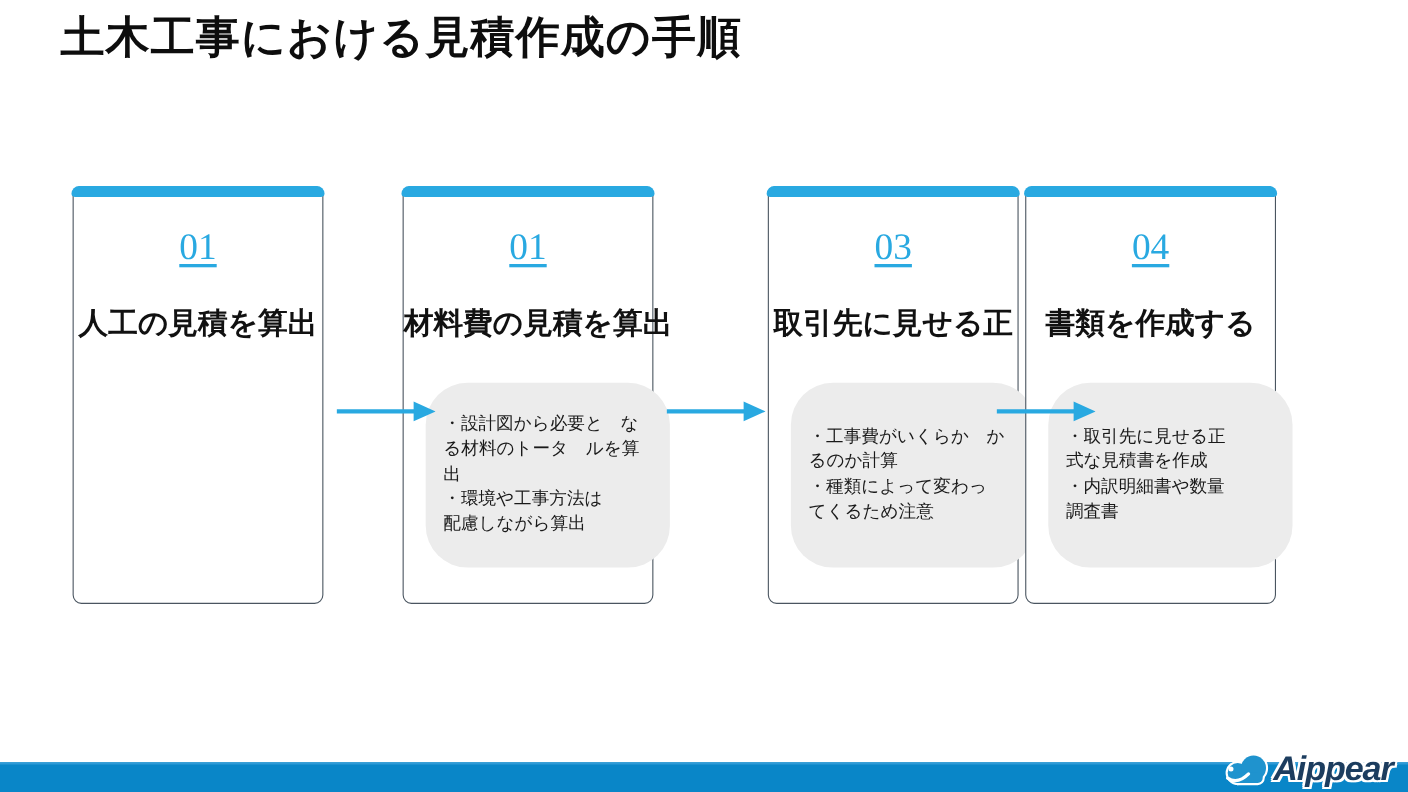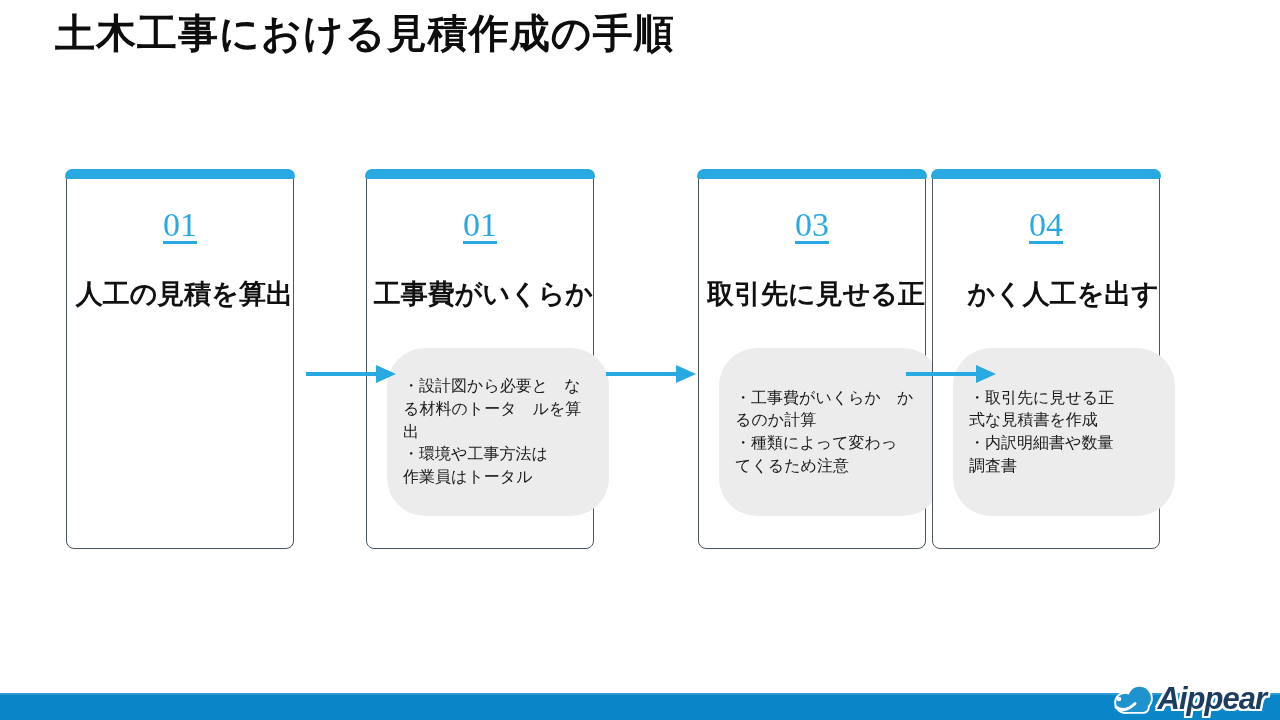--- a/index.html
+++ b/index.html
@@ -44,21 +44,21 @@
   .card-number{
     position:absolute;top:36px;left:0;right:0;
     text-align:center;
     font-size:34px;color:var(--accent);
     text-decoration:underline;
     text-decoration-thickness:3px;
     text-underline-offset:5px;
   }
   .card-heading{
     position:absolute;top:106px;left:0;right:0;
-    text-align:right;
+    text-align:center;
     font-size:27px;font-weight:bold;color:#111111;
     white-space:nowrap;letter-spacing:0px;
   }
   .card-body-box{
     position:absolute;top:178px;left:20px;
     width:222px;height:168px;
     background:var(--box);
     border-radius:38px;
     display:flex;align-items:center;
     padding:0 12px 0 16px;
@@ -108,46 +108,46 @@
 
   <div class="step-card c0">
     <div class="card-topbar"></div>
     <div class="card-number">01</div>
     <div class="card-heading">人工の見積を算出</div>
   </div>
 
   <div class="step-card c1">
     <div class="card-topbar"></div>
     <div class="card-number">01</div>
-    <div class="card-heading">工事費がいくらか</div>
+    <div class="card-heading">材料費の見積を算出</div>
     <div class="card-body-box">
       <div class="card-body-text">・設計図から必要と　な
 る材料のトータ　ルを算
 出
 ・環境や工事方法は
-作業員はトータル</div>
+配慮しながら算出</div>
     </div>
   </div>
 
   <div class="step-card c2">
     <div class="card-topbar"></div>
     <div class="card-number">03</div>
     <div class="card-heading">取引先に見せる正</div>
     <div class="card-body-box">
       <div class="card-body-text">・工事費がいくらか　か
 るのか計算
 ・種類によって変わっ
 てくるため注意</div>
     </div>
   </div>
 
   <div class="step-card c3">
     <div class="card-topbar"></div>
     <div class="card-number">04</div>
-    <div class="card-heading">かく人工を出す</div>
+    <div class="card-heading">書類を作成する</div>
     <div class="card-body-box">
       <div class="card-body-text">・取引先に見せる正
 式な見積書を作成
 ・内訳明細書や数量
 調査書</div>
     </div>
   </div>
 
   <svg class="flow-arrow a0" viewBox="0 0 90 24">
     <line x1="0" y1="12" x2="72" y2="12"></line>

